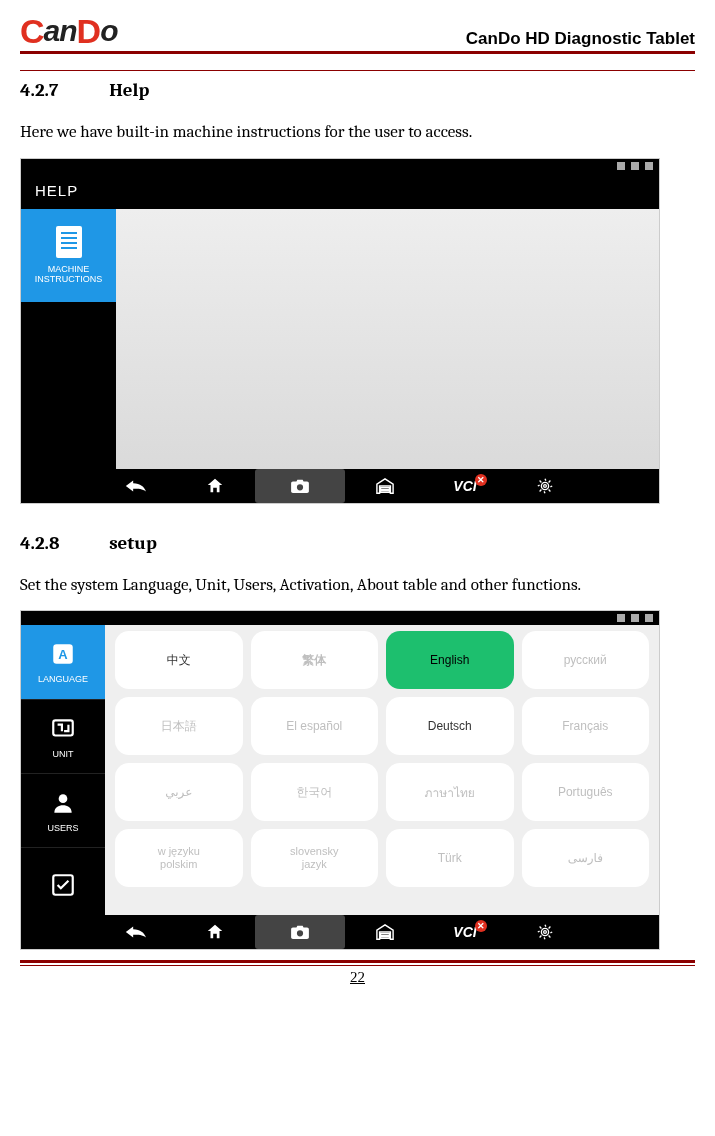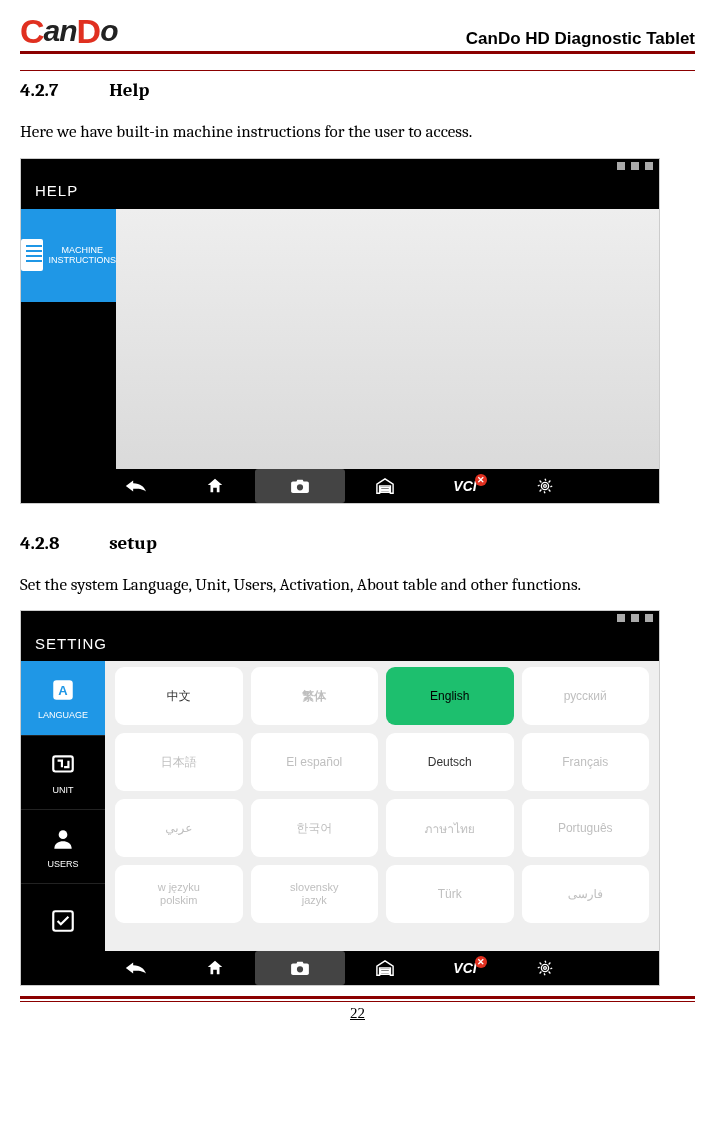--- a/index.html
+++ b/index.html
@@ -15,21 +15,21 @@
     .section-heading-lower { margin-top: 28px; }
     .body-text { font-family: Cambria, Georgia, serif; font-size: 17px; line-height: 1.8; margin-bottom: 10px; }
 
     
     .app-screenshot { width: 640px; border: 1px solid #ccc; background: linear-gradient(#e5e5e5, #dcdcdc); margin-bottom: 10px; }
     .app-statusbar { height: 14px; background: #000; display:flex; justify-content:flex-end; align-items:center; padding:0 6px; gap:6px;}
     .sb-ico { width:8px; height:8px; background:#aaa; }
     .app-titlebar { height: 36px; background: #000; color: #fff; font-family: Arial, sans-serif; font-size: 15px; display: flex; align-items: center; padding-left: 14px; letter-spacing: 1px; font-weight:300;}
     .app-body { display: flex; height: 260px; }
     .app-sidebar { width: 95px; background: #000; display: flex; flex-direction: column; }
-    .sidebar-item { height: 93px; display: flex; flex-direction: row; align-items: center; justify-content: center; color: #fff; font-size: 9px; font-family: Arial, sans-serif; text-align:center; gap:6px;}
+    .sidebar-item { height: 93px; display: flex; flex-direction: column; align-items: center; justify-content: center; color: #fff; font-size: 9px; font-family: Arial, sans-serif; text-align:center; gap:6px;}
     .sidebar-item.active { background: #1f97e6; }
     .sidebar-item .icon-doc { width: 26px; height: 32px; background: #fff; border-radius: 2px; position: relative; }
     .sidebar-item .icon-doc::before { content:""; position:absolute; left:5px; top:6px; width:16px; height:2px; background:#1f97e6; box-shadow: 0 5px 0 #1f97e6, 0 10px 0 #1f97e6, 0 15px 0 #1f97e6; }
     .app-content { flex: 1; background: linear-gradient(#eeeeee, #dadada); }
     .app-navbar { height: 34px; background: #000; display: flex; align-items: center; justify-content: center; gap: 0; }
     .nav-btn { width: 80px; height: 34px; display:flex; align-items:center; justify-content:center; color:#fff; font-family: Arial, sans-serif; font-size:10px;}
     .nav-btn.cam { background:#444; border-radius:3px; width:90px;}
     .nav-btn svg { fill:#fff; }
     .vci-badge { color:#fff; font-weight:bold; font-style:italic; font-size:14px; position:relative; font-family: Arial, sans-serif;}
     .vci-x { position:absolute; top:-4px; right:-10px; width:12px; height:12px; background:#e03020; border-radius:50%; color:#fff; font-size:9px; display:flex; align-items:center; justify-content:center; font-style:normal;}
@@ -37,21 +37,21 @@
     
     .app2-body { display: flex; height: 290px; }
     .app2-sidebar { width: 84px; background: #000; display:flex; flex-direction:column;}
     .app2-sidebar .s2item { flex:0 0 74px; display:flex; flex-direction:column; align-items:center; justify-content:center; color:#fff; font-size:9px; gap:6px; font-family: Arial,sans-serif; border-top:1px solid #222;}
     .app2-sidebar .s2item:first-child{ border-top:none;}
     .s2item.active { background:#1f97e6;}
     .s2icon { width:28px; height:28px; display:flex; align-items:center; justify-content:center;}
     .s2icon svg { fill:#fff;}
     .app2-content { flex:1; background:#efefef; padding: 6px 10px 0 10px; display:flex; flex-direction:column; gap:8px;}
     .lang-row { display:flex; gap:8px; }
-    .lang-chip { flex:1; height:58px; background:#fff; border-radius:9px; display:flex; align-items:center; justify-content:center; font-size:12px; color:#bfbfbf; font-family: Arial, sans-serif; text-align:center;}
+    .lang-chip { flex:1; height:58px; background:#fff; border-radius:14px; display:flex; align-items:center; justify-content:center; font-size:12px; color:#bfbfbf; font-family: Arial, sans-serif; text-align:center;}
     .lang-chip.dark { color:#333; }
     .lang-chip.selected { background:#1dbf6e; color:#000000; }
     .lang-chip.multiline { line-height:1.2; font-size:11px;}
 
     
     .footer-wrap { margin-top:10px; text-align:center;}
     .footer-line1 { border-top: 3px solid #8b0000; margin-top:4px;}
     .footer-line2 { border-top: 1px solid #8b0000; margin-top:2px; padding-top:2px;}
     .page-num { text-decoration: underline; font-family: 'Times New Roman', serif; font-size:15px;}
   </style>
@@ -128,21 +128,20 @@
   <span>setup</span>
 </div>
 <p class="body-text">Set the system Language, Unit, Users, Activation, About table and other functions.</p>
 
 <div class="app-screenshot">
   <div class="app-statusbar">
     <div class="sb-ico"></div>
     <div class="sb-ico"></div>
     <div class="sb-ico"></div>
   </div>
-  <div class="app-titlebar">SETTING</div>
   <div class="app2-body">
     <div class="app2-sidebar" id="setting-sidebar">
         <div class="s2item active">
           <div class="s2icon">
             <svg width="26" height="26" viewBox="0 0 24 24">
               <rect x="3" y="3" width="18" height="18" rx="3" fill="#fff"></rect>
               <text x="12" y="17" font-size="12" text-anchor="middle" fill="#1f97e6" font-family="Arial" font-weight="bold">A</text>
             </svg>
           </div>
           <div>LANGUAGE</div>

